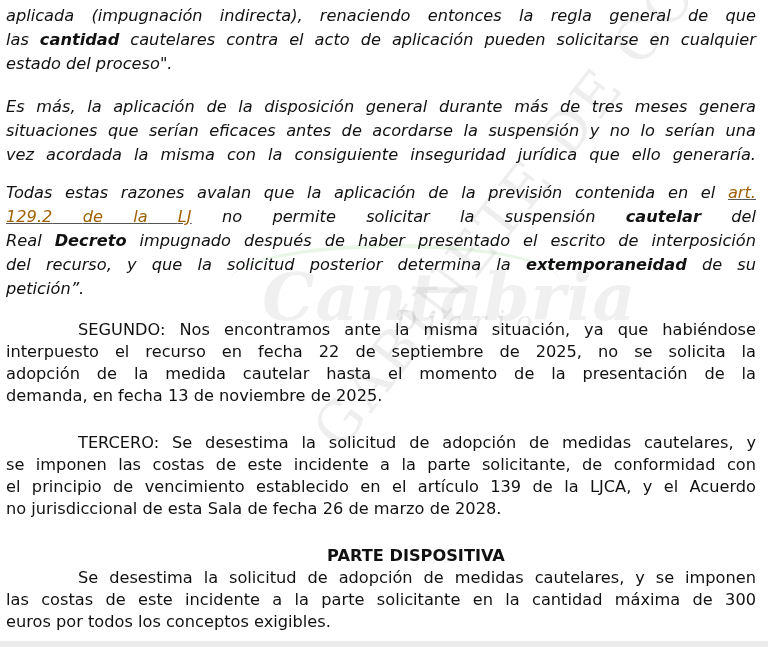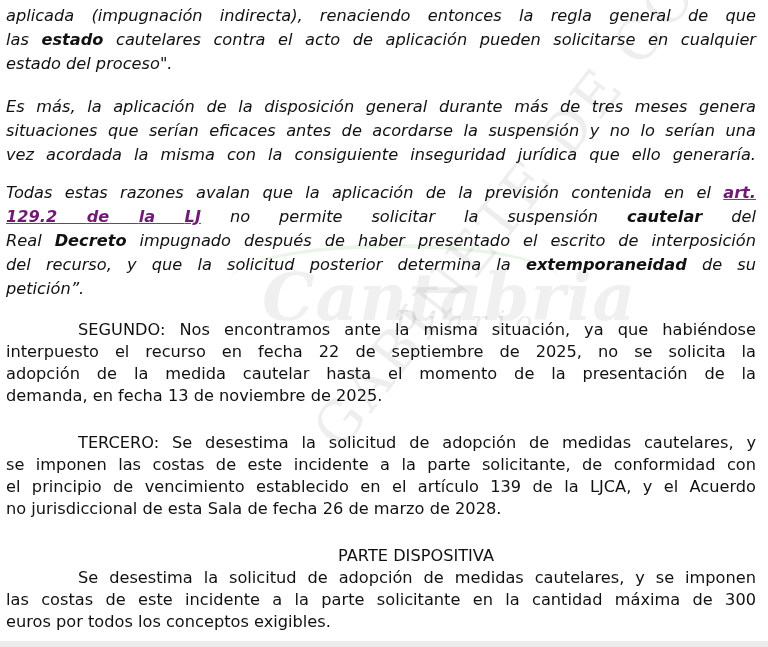--- a/index.html
+++ b/index.html
@@ -88,49 +88,48 @@
   }
   .justify {
     text-align: justify;
     text-align-last: justify;
   }
   .italic { font-style: italic; }
   b { font-weight: bold; }
   u.link {
     text-decoration: underline;
     text-decoration-color: #555;
-    color: #701a75;
-    font-weight: bold;
+    color: #a16207;
   }
   .indent { padding-left: 72px; width: 678px; }
   .heading {
     position: absolute;
     left: 0; width: 768px;
     text-align: center;
-    font-weight: normal;
+    font-weight: bold;
     font-size: 16.2px;
     line-height: 22px;
     padding-left: 64px;
     box-sizing: border-box;
   }
 </style>
 </head>
 <body>
 
 <div class="page">
 
   <div class="watermark wm-arc"></div>
   <div class="watermark wm-cantabria">Cantabria</div>
   <div class="watermark wm-diario">Diario</div>
   <div class="watermark wm-diagonal">GABINETE DE COMUNICACIÓN</div>
 
   <div class="content">
 
     <div class="line italic justify" style="top:5px">aplicada (impugnación indirecta), renaciendo entonces la regla general de que</div>
-    <div class="line italic justify" style="top:29px"><span>las </span><b>estado</b><span> cautelares contra el acto de aplicación pueden solicitarse en cualquier</span></div>
+    <div class="line italic justify" style="top:29px"><span>las </span><b>cantidad</b><span> cautelares contra el acto de aplicación pueden solicitarse en cualquier</span></div>
     <div class="line italic" style="top:53px">estado del proceso".</div>
 
     <div class="line italic justify" style="top:96px">Es más, la aplicación de la disposición general durante más de tres meses genera</div>
     <div class="line italic justify" style="top:120px">situaciones que serían eficaces antes de acordarse la suspensión y no lo serían una</div>
     <div class="line italic justify" style="top:144px">vez acordada la misma con la consiguiente inseguridad jurídica que ello generaría.</div>
 
     <div class="line italic justify" style="top:182px"><span>Todas estas razones avalan que la aplicación de la previsión contenida en el </span><u class="link">art.</u></div>
     <div class="line italic justify" style="top:206px; word-spacing:0"><u class="link"><span>129.2</span> <span>de</span> <span>la</span> <span>LJ</span></u> <span>no</span> <span>permite</span> <span>solicitar</span> <span>la</span> <span>suspensión</span> <b>cautelar</b> <span>del</span></div>
     <div class="line italic justify" style="top:230px"><span>Real </span><b>Decreto</b><span> impugnado después de haber presentado el escrito de interposición</span></div>
     <div class="line italic justify" style="top:254px"><span>del recurso, y que la solicitud posterior determina la </span><b>extemporaneidad</b><span> de su</span></div>

